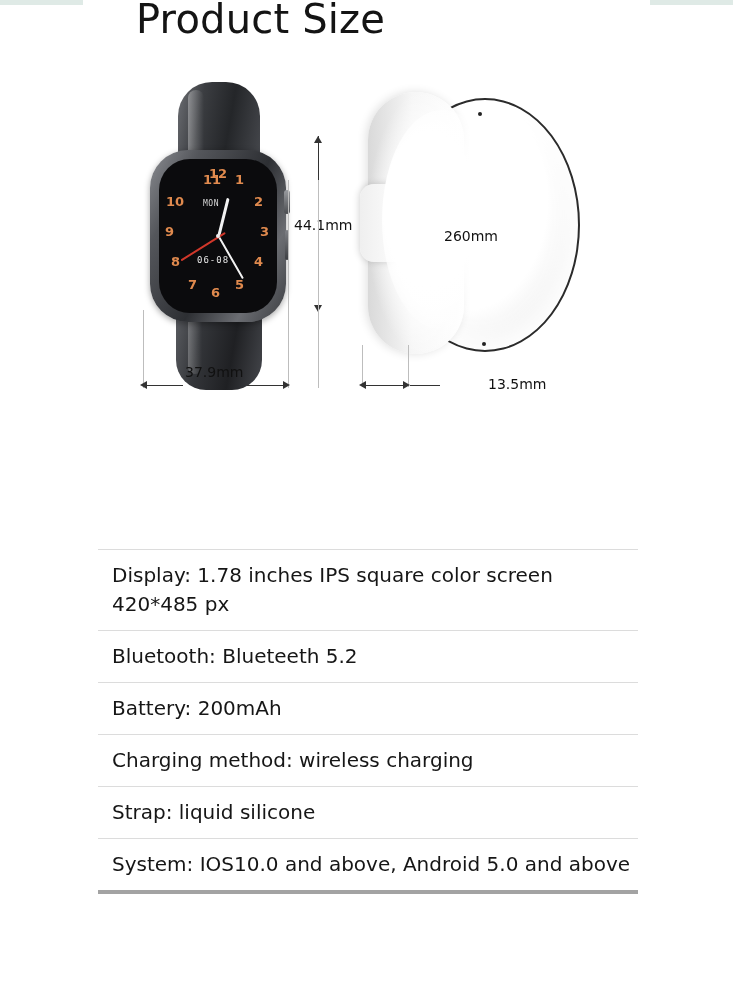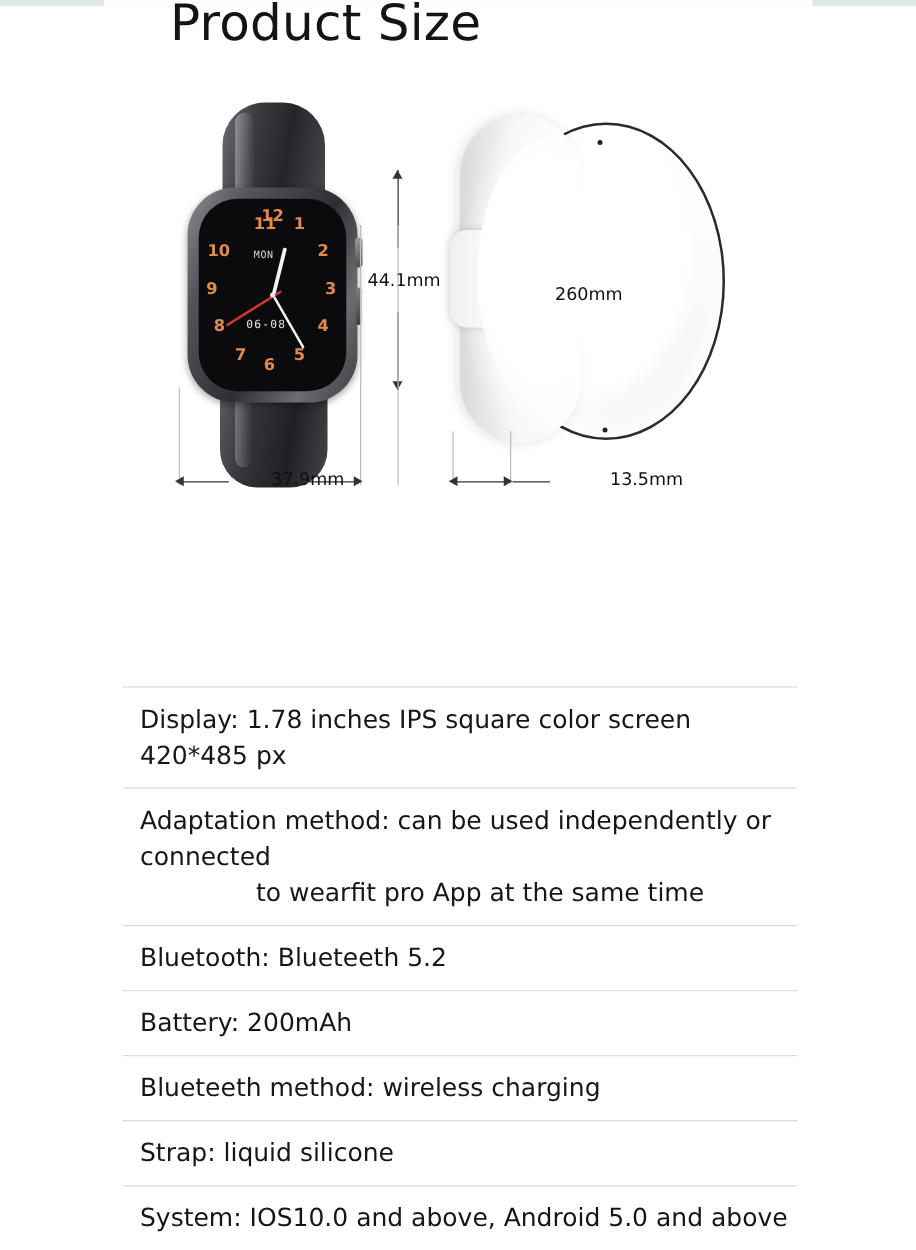--- a/index.html
+++ b/index.html
@@ -387,50 +387,46 @@
     <div class="dim-label" style="left:294px; top:157px;">44.1mm</div>
 
     <div class="vline" style="left:143px; top:250px; height:78px; background:#bdbdbd;"></div>
     <div class="vline" style="left:288px; top:120px; height:208px; background:#bdbdbd;"></div>
     <div class="vline" style="left:318px; top:120px; height:208px; background:#bdbdbd;"></div>
 
     <div class="hline" style="left:143px; top:325px; width:40px;"></div>
     <div class="hline" style="left:247px; top:325px; width:41px;"></div>
     <div class="arrow arrow-left" style="left:140px; top:321px;"></div>
     <div class="arrow arrow-right" style="left:283px; top:321px;"></div>
-    <div class="dim-label" style="left:185px; top:316px;margin-left:32px;">37.9mm</div>
+    <div class="dim-label" style="left:185px; top:304px;">37.9mm</div>
 
     <div class="vline" style="left:362px; top:285px; height:42px; background:#bdbdbd;"></div>
     <div class="vline" style="left:408px; top:285px; height:42px; background:#bdbdbd;"></div>
     <div class="hline" style="left:362px; top:325px; width:46px;"></div>
     <div class="arrow arrow-left" style="left:359px; top:321px;"></div>
     <div class="arrow arrow-right" style="left:403px; top:321px;"></div>
     <div class="dim-label" style="left:440px; top:316px;margin-left:48px;">13.5mm</div>
     <div class="hline" style="left:410px; top:325px; width:30px;"></div>
 
     <div class="dim-label" style="left:444px; top:168px;">260mm</div>
   </div>
 
 
   <div class="spec-list">
     <div class="spec-row">
       <span>Display: 1.78 inches IPS square color screen 420*485 px</span>
     </div>
     <div class="spec-row">
-      <span>Adaptation method: can be used independently or connected</span>
-      <span class="cont">to wearfit pro App at the same time</span>
-    </div>
-    <div class="spec-row">
       <span>Bluetooth: Blueteeth 5.2</span>
     </div>
     <div class="spec-row">
       <span>Battery: 200mAh</span>
     </div>
     <div class="spec-row">
-      <span>Blueteeth method: wireless charging</span>
+      <span>Charging method: wireless charging</span>
     </div>
     <div class="spec-row">
       <span>Strap: liquid silicone</span>
     </div>
     <div class="spec-row last">
       <span>System: IOS10.0 and above, Android 5.0 and above</span>
     </div>
   </div>
 
 </div>

